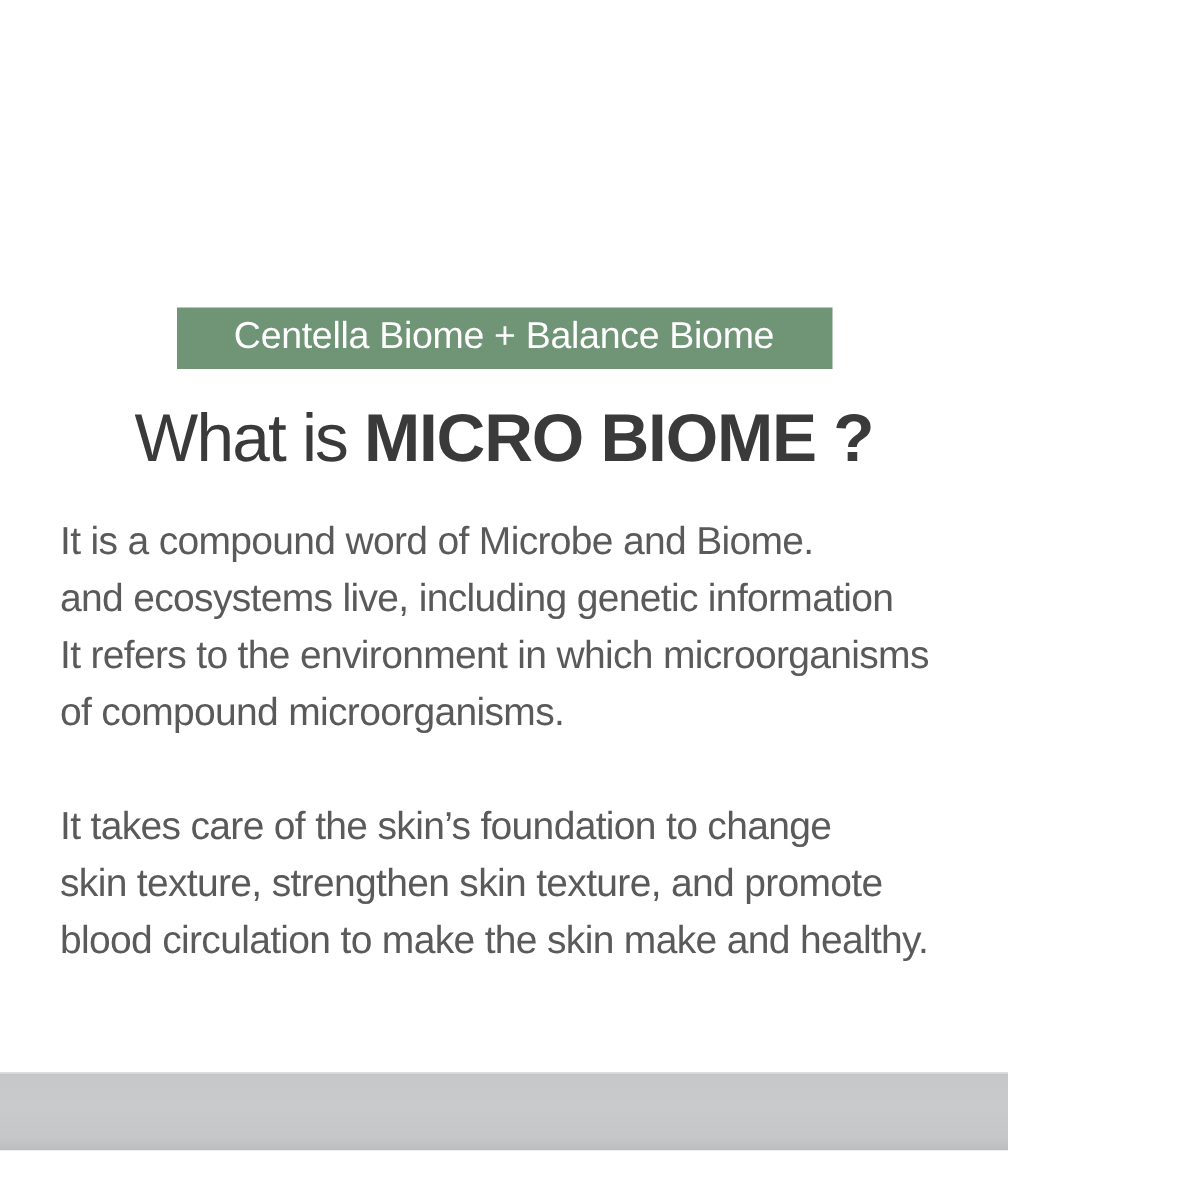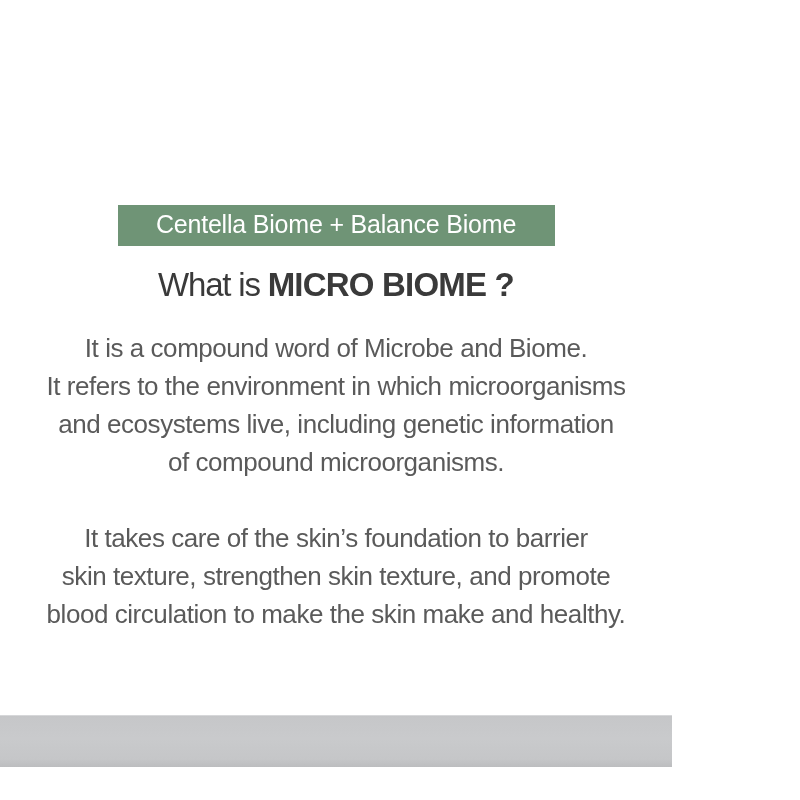--- a/index.html
+++ b/index.html
@@ -44,42 +44,43 @@
     text-align: center;
     box-sizing: content-box;
     white-space: nowrap;
   }
 
   
   .heading {
     margin-top: 22px;
     text-align: center;
     color: #3a3a3a;
-    font-size: 33px;
+    font-size: 45px;
     line-height: 1.05;
     letter-spacing: -1.2px;
     white-space: nowrap;
   }
   .heading .light {
     font-weight: 400;
   }
   .heading .bold {
     font-weight: 700;
     letter-spacing: -0.8px;
   }
 
   
   .body-block {
     margin-top: 26px;
-    text-align: center;
+    text-align: left;
     color: #5a5a5a;
     font-size: 26px;
     font-weight: 300;
     line-height: 38px;
     letter-spacing: -0.45px;
+    padding-left: 40px;
   }
   .body-block .line {
     white-space: nowrap;
   }
   .para-gap {
     height: 38px;
   }
 
   
   .bottom-band {
@@ -123,29 +124,29 @@
   <div class="banner-row">
     <div class="banner">Centella Biome + Balance Biome</div>
   </div>
 
   <div class="heading">
     <span class="light">What is </span><span class="bold">MICRO BIOME ?</span>
   </div>
 
   <div class="body-block">
     <div class="line">It is a compound word of Microbe and Biome.</div>
+    <div class="line">and ecosystems live, including genetic information</div>
     <div class="line">It refers to the environment in which microorganisms</div>
-    <div class="line">and ecosystems live, including genetic information</div>
     <div class="line">of compound microorganisms.</div>
   </div>
 
   <div class="para-gap"></div>
 
   <div class="body-block" style="margin-top:0">
-    <div class="line">It takes care of the skin’s foundation to barrier</div>
+    <div class="line">It takes care of the skin’s foundation to change</div>
     <div class="line">skin texture, strengthen skin texture, and promote</div>
     <div class="line">blood circulation to make the skin make and healthy.</div>
   </div>
 
   <div class="bottom-band"></div>
   <div class="bottom-white"></div>
 
 </div>
 
 </body></html>

